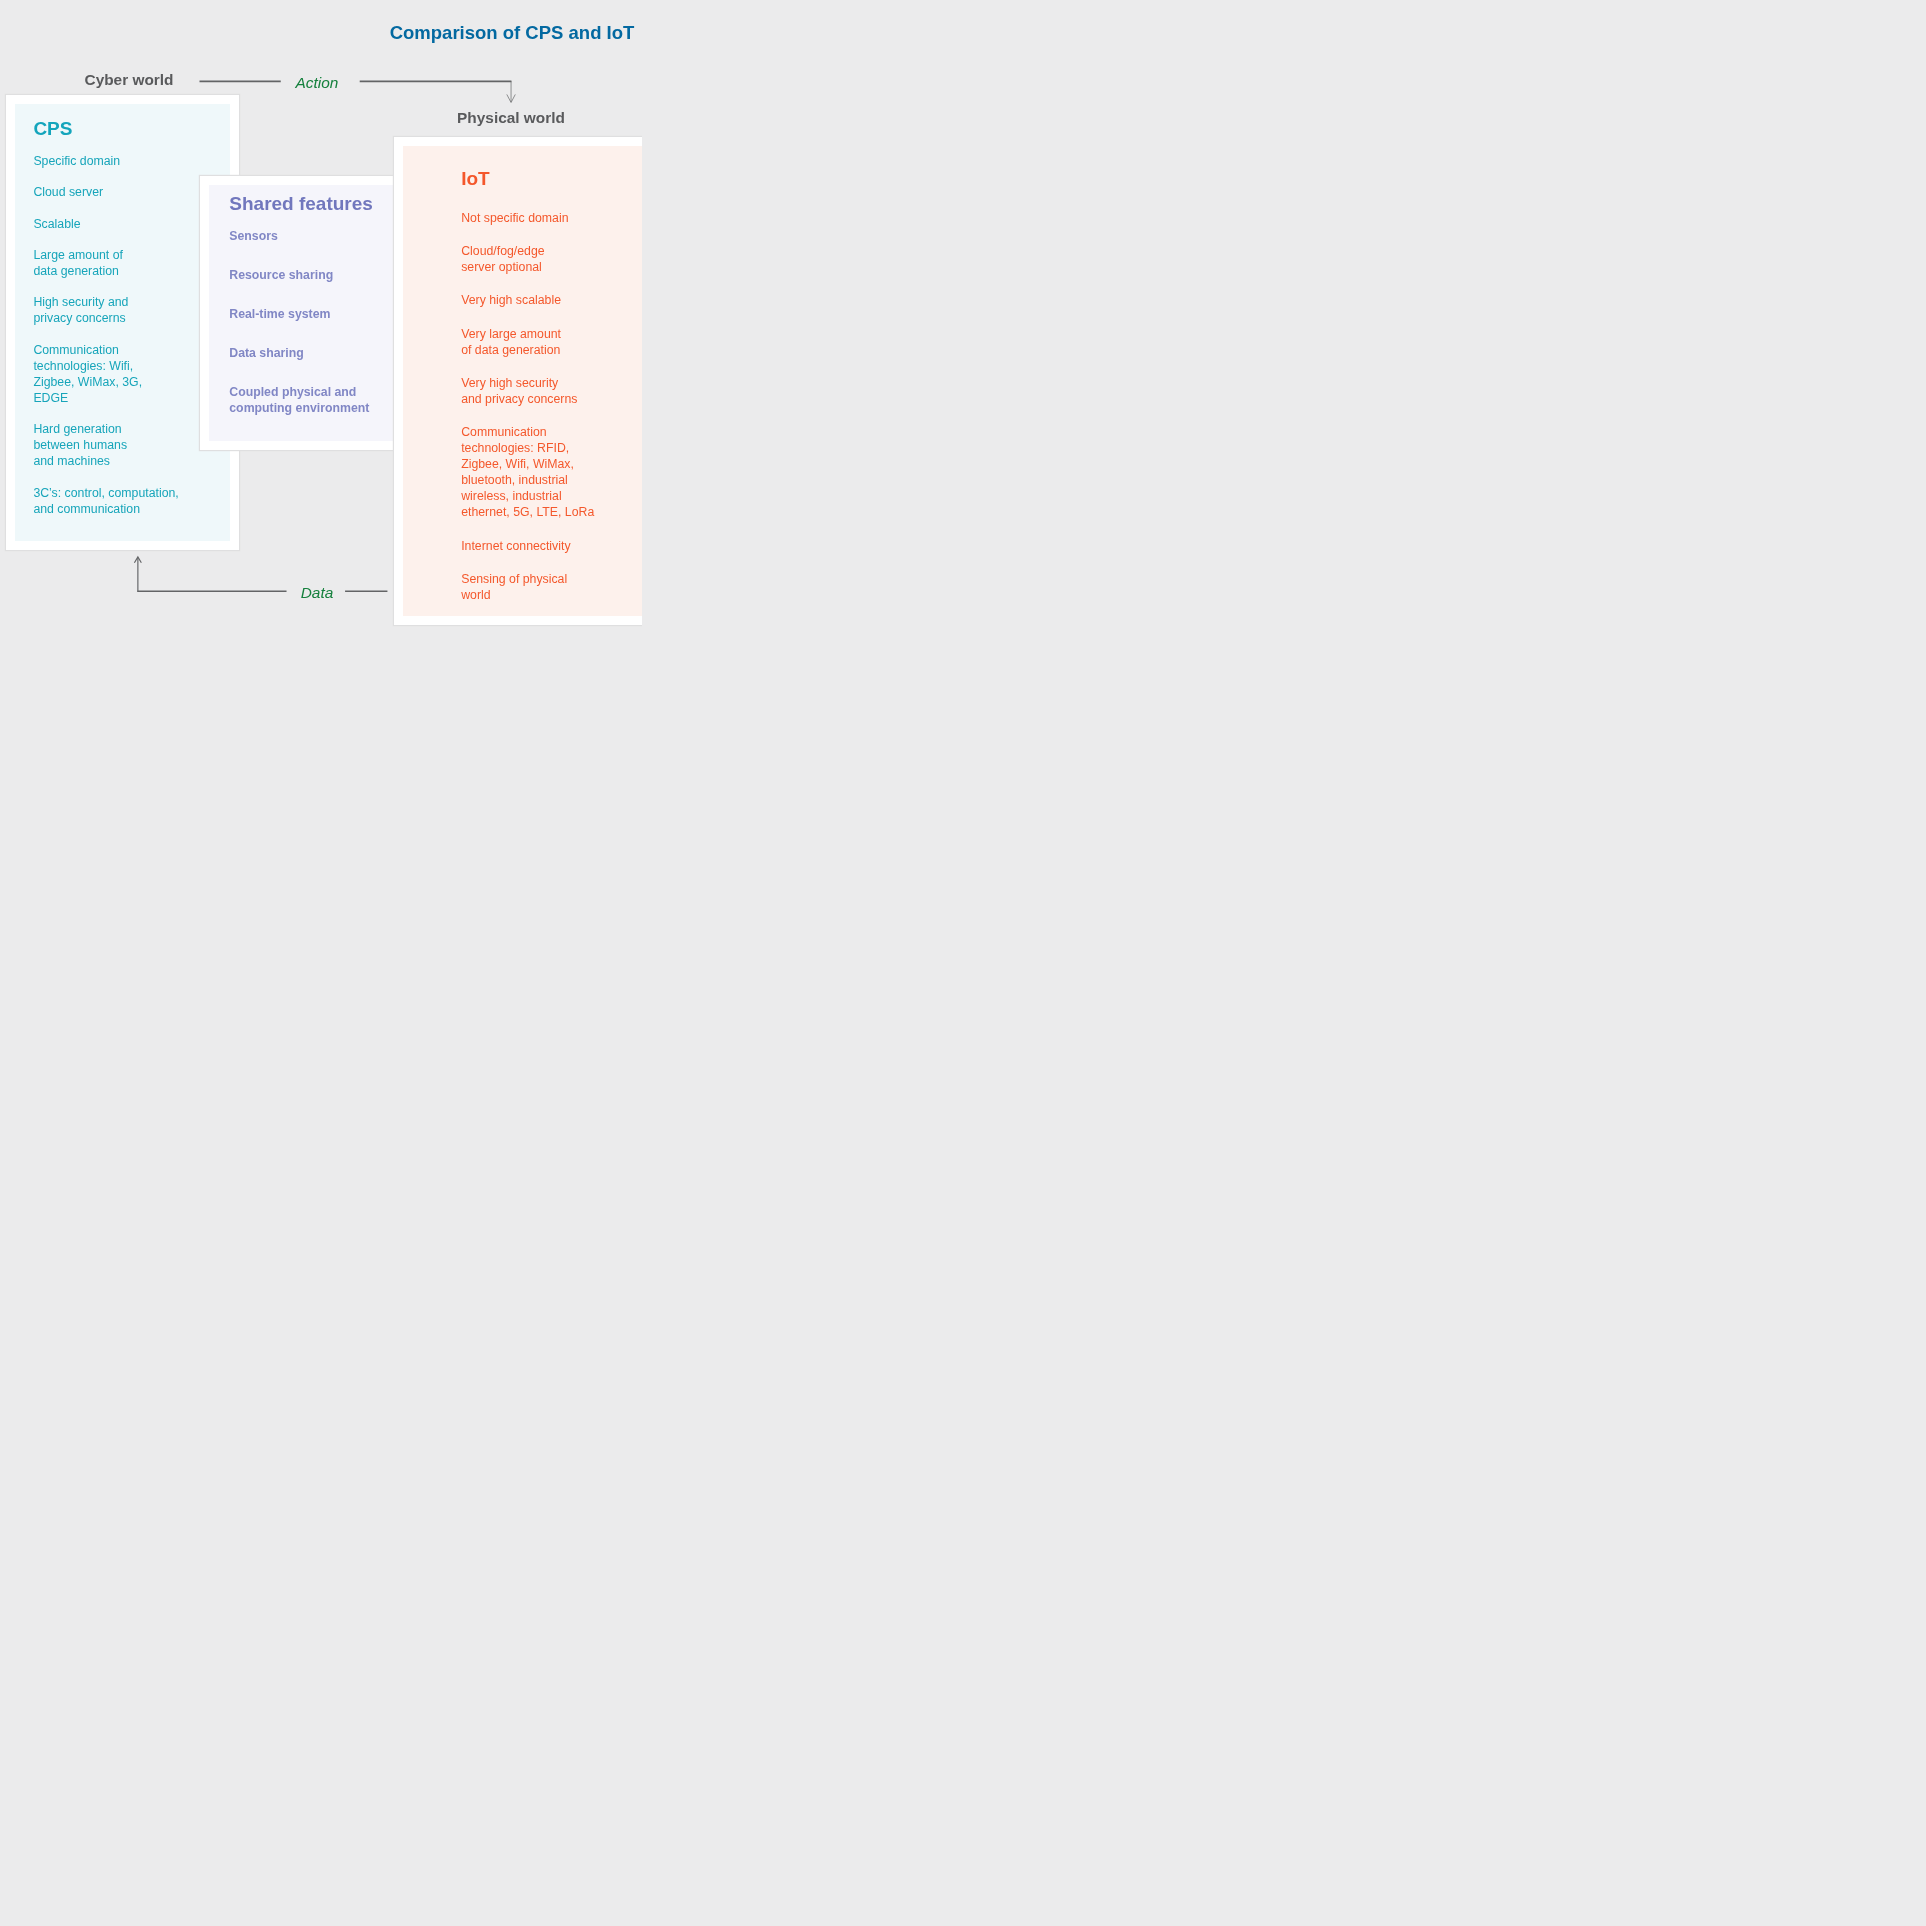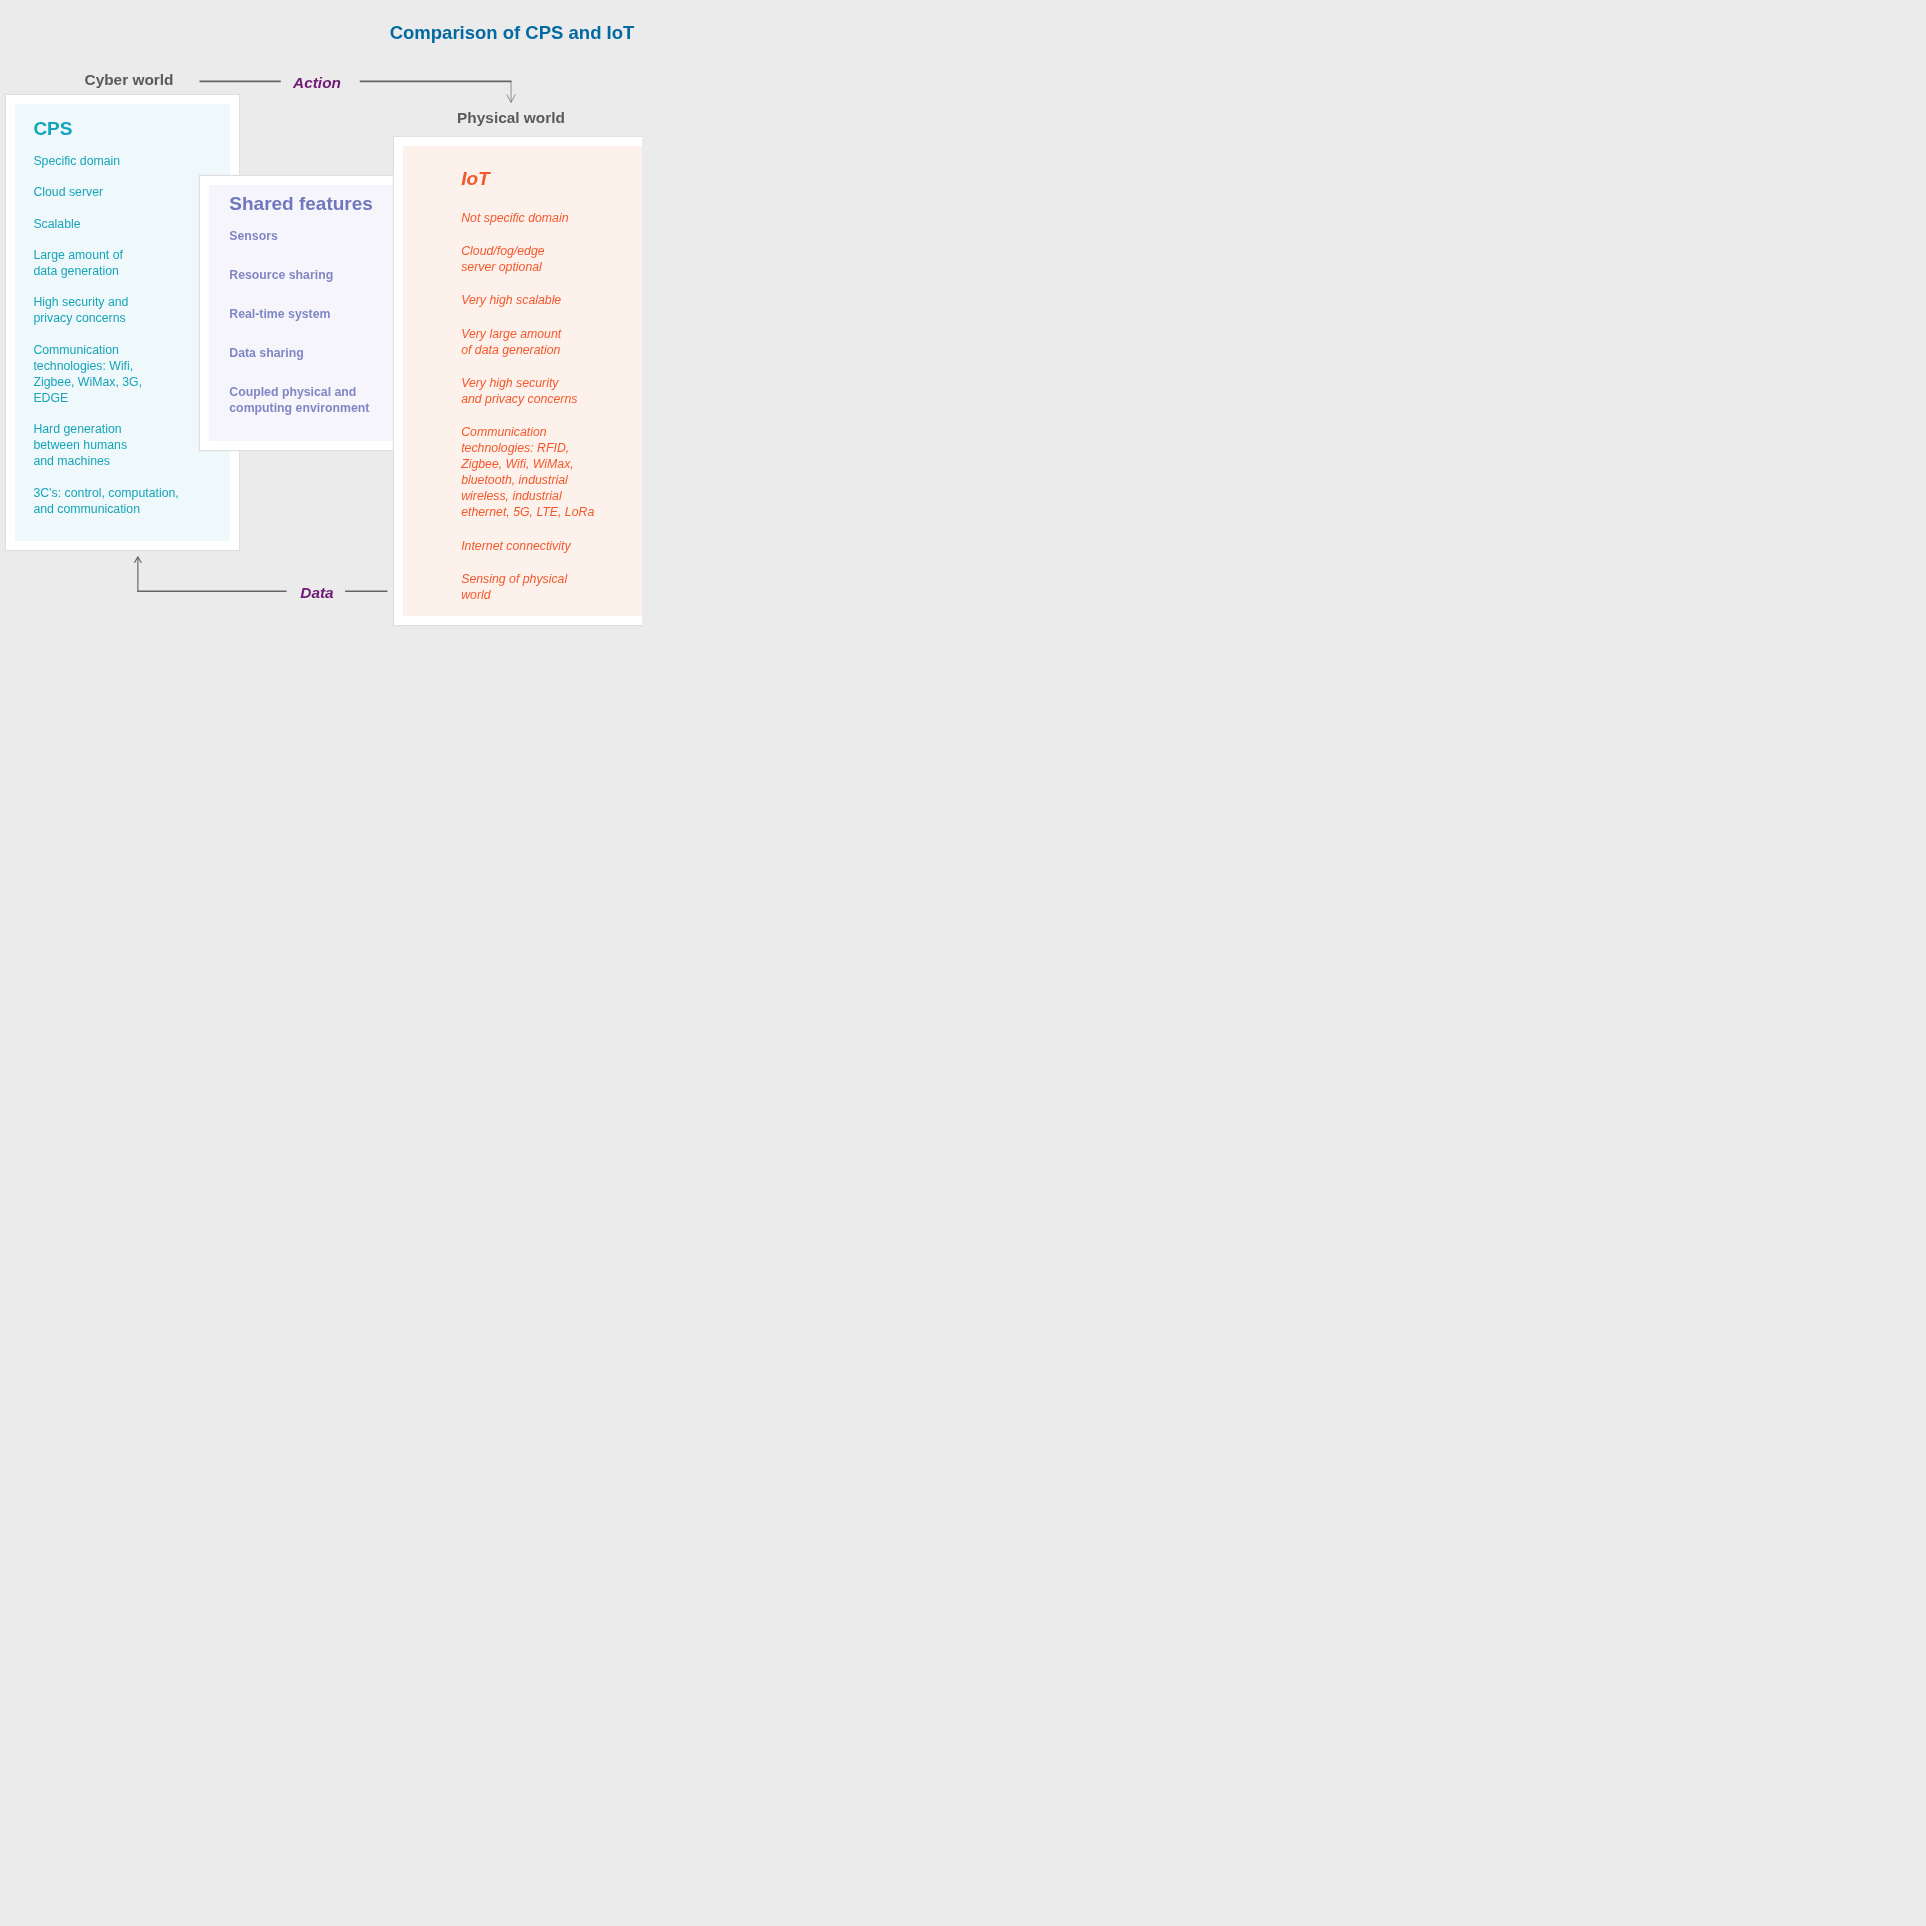--- a/index.html
+++ b/index.html
@@ -32,36 +32,35 @@
     font-size: 15.4px;
     font-weight: bold;
     color: #595a5c;
     white-space: nowrap;
   }
   .flow-label {
     position: absolute;
     transform: translate(-50%, -50%);
     font-size: 15.4px;
     font-style: italic;
-    color: #701a75;
+    color: #15803d;
     white-space: nowrap;
-    font-weight: bold;
   }
   .panel {
     position: absolute;
     background: #ffffff;
     box-shadow: 0 0 0 1.2px #dfdfe0;
   }
   .panel-inner {
     position: absolute;
     inset: 8.9px;
   }
   #cps-panel  { left: 6px;  top: 95px; width: 233px; height: 455px; z-index: 1; }
   #shared-panel { left: 200px; top: 176px; width: 241px; height: 274px; z-index: 2; }
-  #iot-panel  { left: 394px; top: 137px; width: 260px; height: 488px; z-index: 3; font-style: italic; }
+  #iot-panel  { left: 394px; top: 137px; width: 260px; height: 488px; z-index: 3; }
 
   #cps-panel  .panel-inner { background: #eff8fa; }
   #shared-panel .panel-inner { background: #f5f5fb; }
   #iot-panel  .panel-inner { background: #fdf1ec; inset: 9.2px; }
 
   .panel-content { position: absolute; inset: 0; }
   #cps-panel   .panel-content { padding: 14.6px 7px 0 18.5px; }
   #shared-panel .panel-content { padding: 7.7px 7px 0 20.4px; }
   #iot-panel   .panel-content { padding: 22.3px 3.1px 0 58px; }
 

